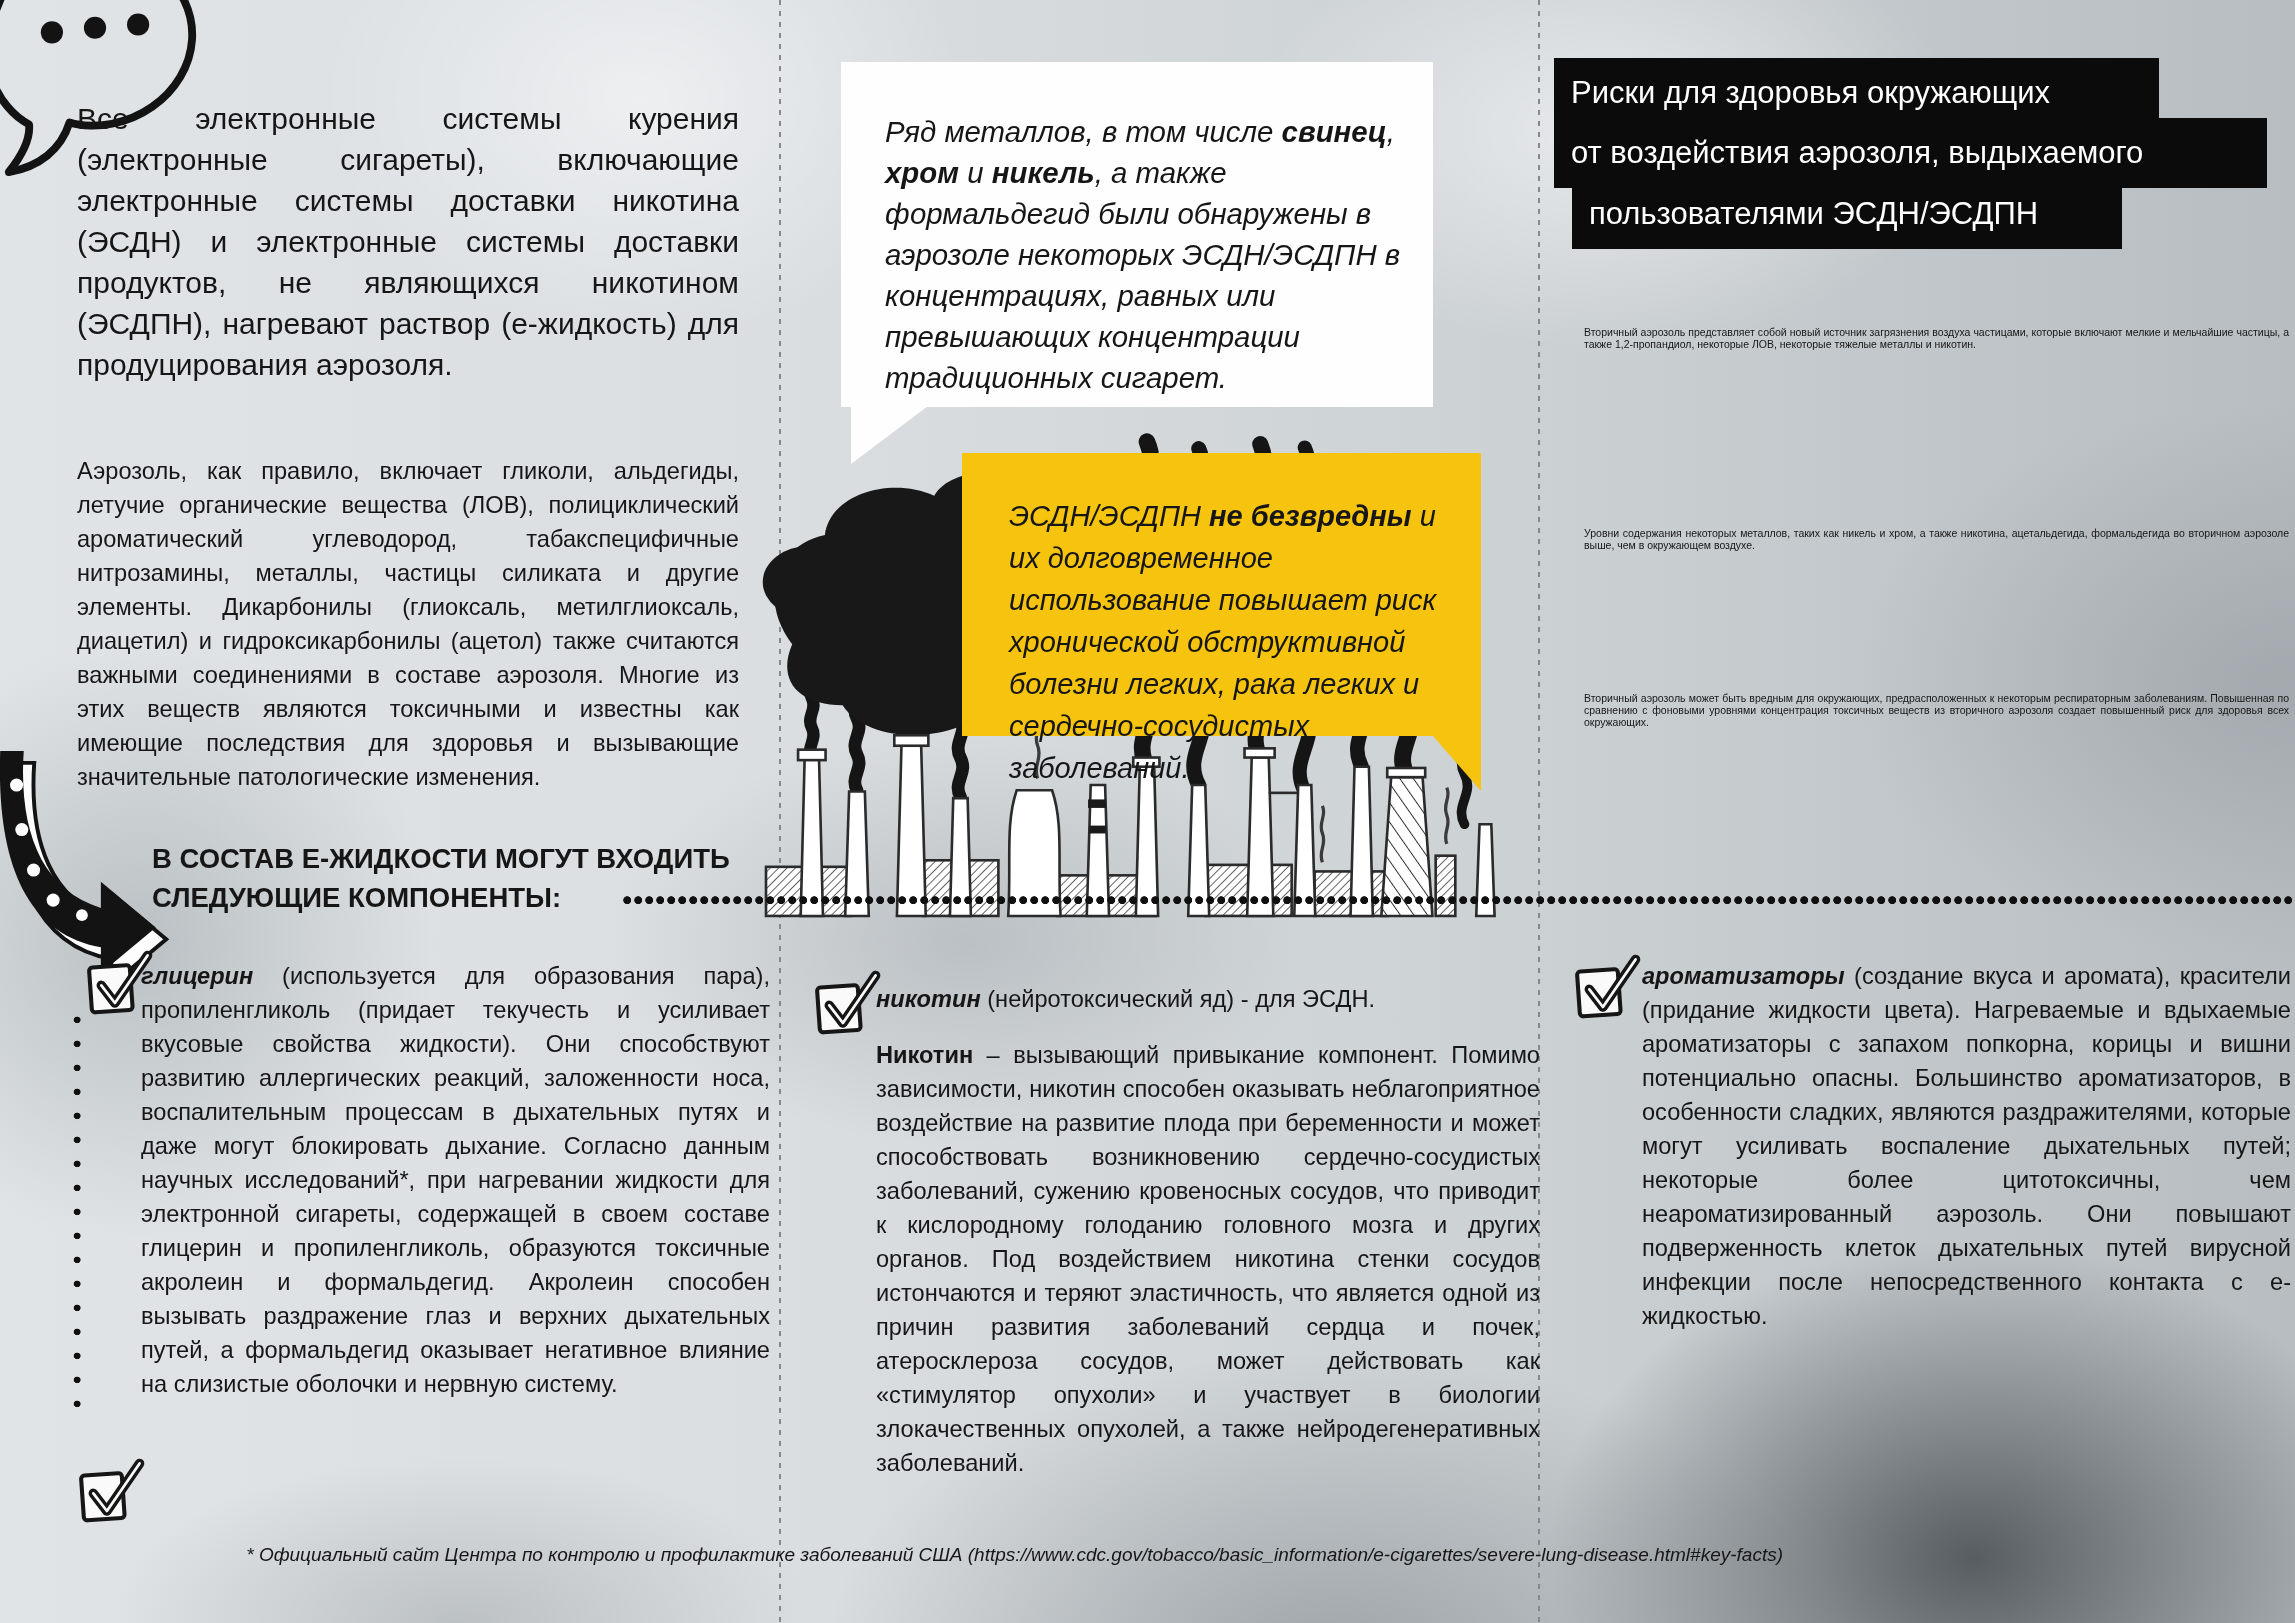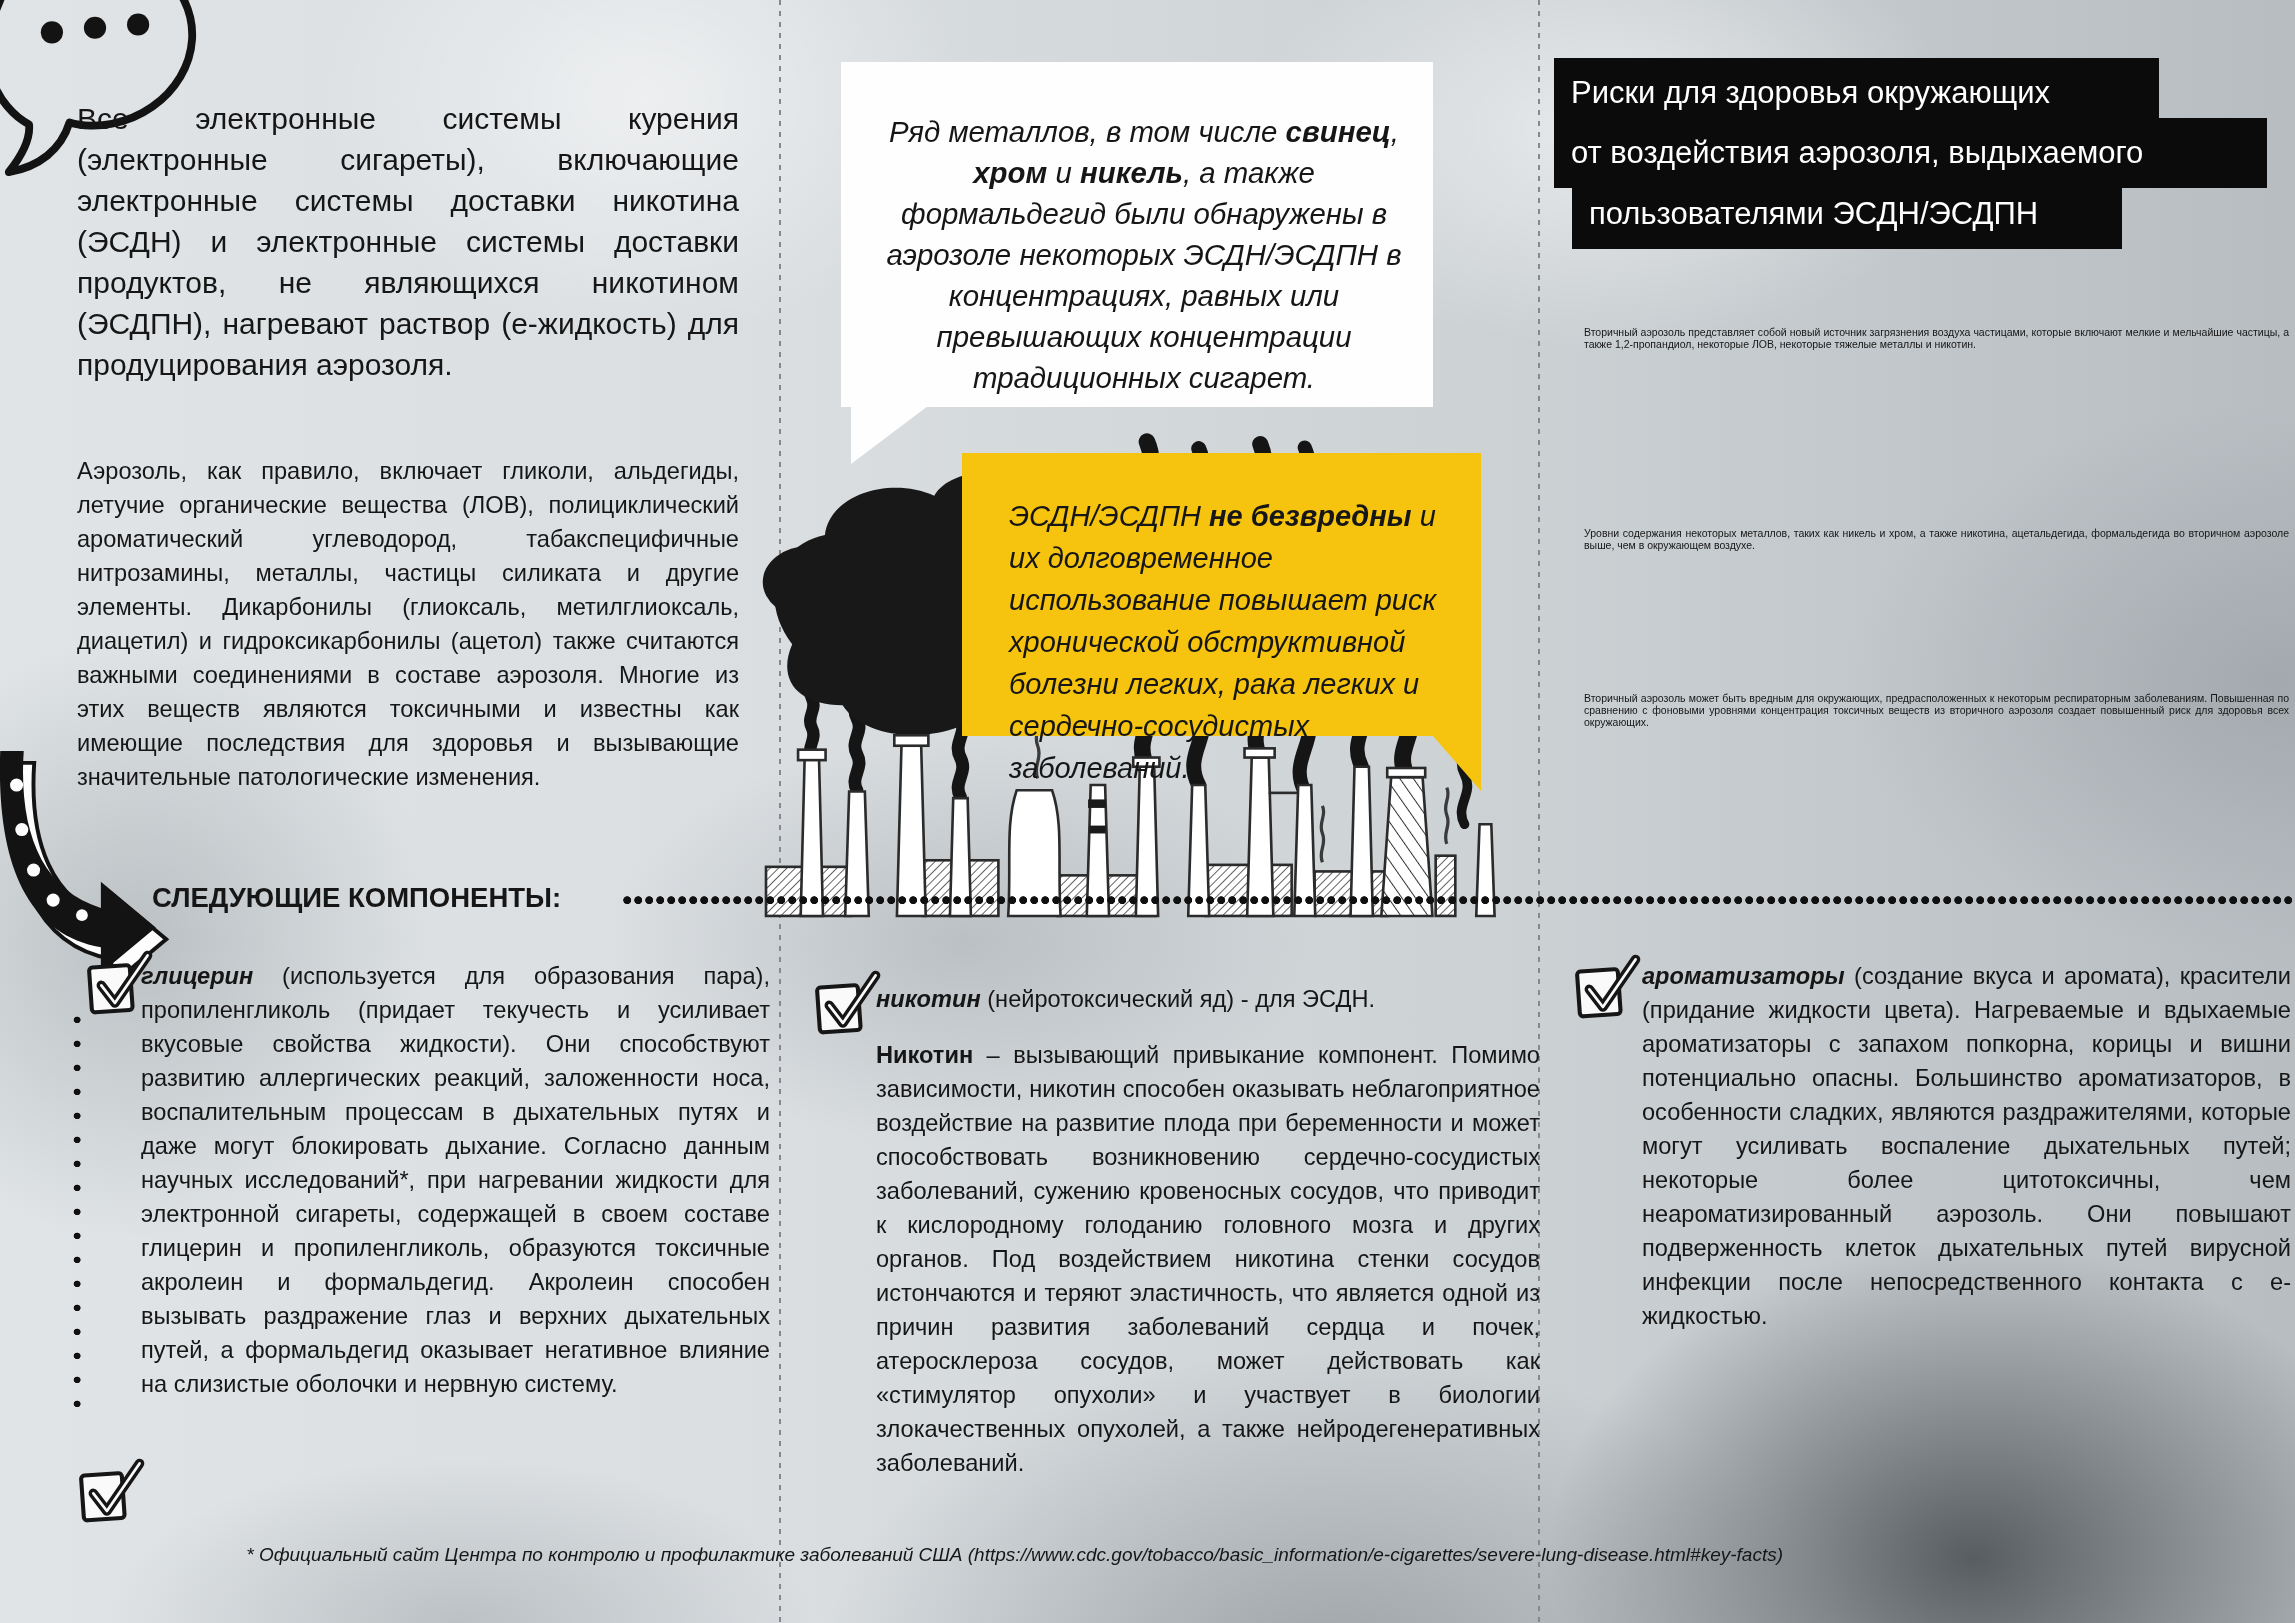--- a/index.html
+++ b/index.html
@@ -30,21 +30,21 @@
   .lead{font-weight:700;font-style:italic;}
   .b{font-weight:700;}
   .intro{left:77px;top:98px;width:662px;font-size:30px;line-height:41px;}
   .p2{left:77px;top:454px;width:662px;font-size:23.6px;line-height:34px;}
   .components-heading{left:152px;top:839px;width:609px;font-size:27.5px;line-height:39px;font-weight:700;text-align:left;}
   .item1-text{left:141px;top:959px;width:629px;font-size:23.6px;line-height:34px;}
   .item2-text{left:141px;top:1466px;width:629px;font-size:23.6px;line-height:34px;}
   .bubble{left:841px;top:62px;width:592px;height:345px;background:#fefefe;z-index:2;}
   .bubble-tail{left:851px;top:406px;width:77px;height:58px;background:#fefefe;z-index:2;
     clip-path:polygon(0 0,100% 0,0 100%);}
-  .bubble-text{left:885px;top:111px;width:518px;font-size:29.4px;line-height:41px;font-style:italic;text-align:center;z-index:3;position:absolute;}
+  .bubble-text{left:885px;top:111px;width:518px;font-size:29.4px;line-height:41px;font-style:italic;text-align:left;z-index:3;position:absolute;}
   .warning-box{left:962px;top:453px;width:519px;height:283px;z-index:4;}
   .warning-tail{left:1433px;top:736px;width:48px;height:55px;z-index:4;clip-path:polygon(0 0,100% 0,100% 100%);}
   .warning-text{left:1009px;top:495px;width:445px;font-size:29px;line-height:42px;font-style:italic;text-align:left;z-index:5;position:absolute;}
   .bar{position:absolute;left:1554px;height:70px;color:#fff;font-size:31px;
     display:flex;align-items:center;padding:0 17px;box-sizing:border-box;white-space:nowrap;z-index:5;}
   .rp{left:1584px;width:705px;}
   .mid-item-lead{left:876px;top:982px;width:667px;font-size:23.6px;line-height:34px;text-align:left;}
   .mid-para{left:876px;top:1038px;width:664px;font-size:23.6px;line-height:34px;}
   .right-item{left:1642px;top:959px;width:649px;font-size:23.6px;line-height:34px;}
   .footnote{left:134px;top:1542px;width:1649px;font-size:19px;line-height:25px;font-style:italic;text-align:right;z-index:5;position:absolute;}
@@ -73,21 +73,21 @@
     <path d="M44,0 C36,120 70,212 162,240 L162,200 L246,270 L162,340 L162,300 C48,280 2,170 8,0 Z" transform="translate(16,18)" fill="#fdfdfd" stroke="#131313" stroke-width="6"></path>
     <path d="M44,0 C36,120 70,212 162,240 L162,200 L246,270 L162,340 L162,300 C48,280 2,170 8,0 Z" fill="#131313"></path>
     <circle cx="33" cy="52" r="10" fill="#fdfdfd"></circle>
     <circle cx="41" cy="120" r="10" fill="#fdfdfd"></circle>
     <circle cx="59" cy="182" r="10" fill="#fdfdfd"></circle>
     <circle cx="89" cy="228" r="10" fill="#fdfdfd"></circle>
     <circle cx="133" cy="251" r="9" fill="#fdfdfd"></circle>
   </svg>
 
   <div class="para components-heading">
-    <br>
+    <span>В СОСТАВ Е-ЖИДКОСТИ МОГУТ ВХОДИТЬ</span><br>
     <span>СЛЕДУЮЩИЕ КОМПОНЕНТЫ:</span>
   </div>
 
   <div class="hdots"></div>
   <div class="vdots"></div>
 
   <svg style="left:85px;top:950px;width:68px;height:68px" viewBox="0 0 100 100">
     <rect x="8" y="24" width="60" height="66" rx="5" fill="#fafafa" stroke="#161616" stroke-width="6" transform="rotate(-4 38 57)"></rect>
     <path d="M24 52 L44 78 L92 8" fill="none" stroke="#161616" stroke-width="14" stroke-linecap="round" stroke-linejoin="round"></path>
     <path d="M24 52 L44 78 L92 8" fill="none" stroke="#fafafa" stroke-width="4" stroke-linecap="round" stroke-linejoin="round"></path>

